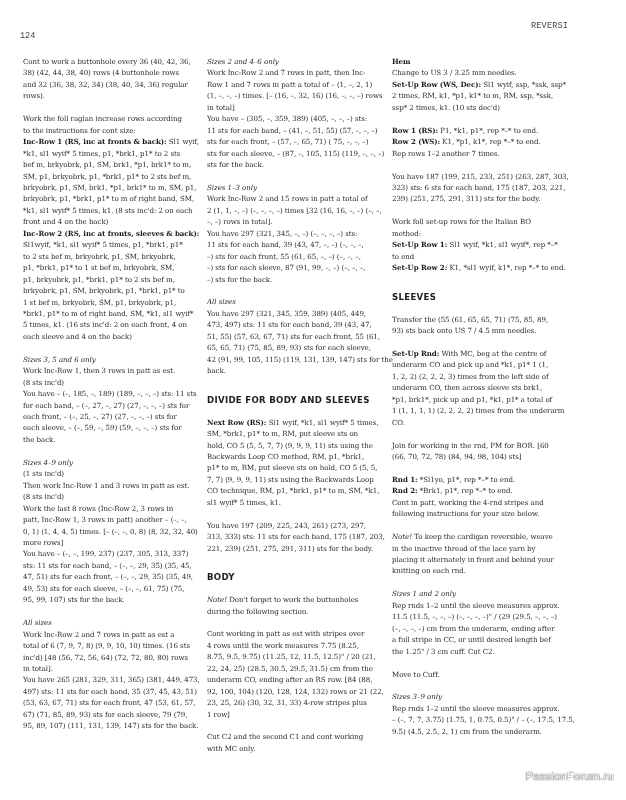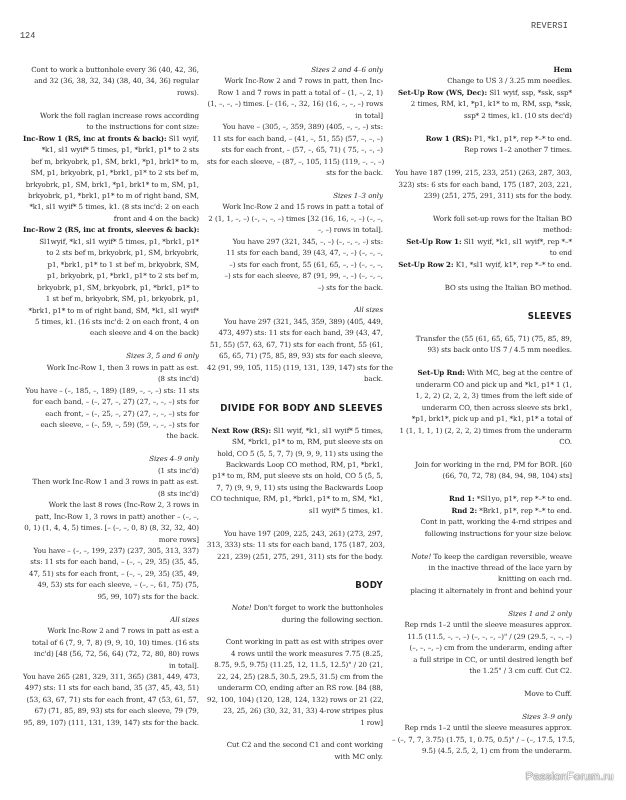--- a/index.html
+++ b/index.html
@@ -18,24 +18,23 @@
     font-family: "Liberation Mono", "DejaVu Sans Mono", monospace;
     font-size: 8.5px; color: #444; margin-top: 10px;
   }
   .running-title {
     position: absolute; left: 511px; top: 0;
     font-family: "Liberation Mono", "DejaVu Sans Mono", monospace;
     font-size: 8.5px; color: #444; letter-spacing: 0.2px;
     white-space: nowrap;
   }
   .col {
-    position: absolute; top: 64px;
+    position: absolute; top: 56px;
     font-size: 7.05px; line-height: 11.45px;
     letter-spacing: -0.05px;
-    text-align: right;
   }
   .col-1 { left: 23px; width: 176px; }
   .col-2 { left: 207px; width: 176px; }
   .col-3 { left: 392px; width: 180px; }
   .para { margin: 0 0 11.45px 0; }
   .line { display: block; white-space: nowrap; }
   .b { font-weight: bold; color: #1a1a1a; }
   .i { font-style: italic; }
   .sub { font-style: italic; }
   .section-head {
@@ -55,20 +54,21 @@
 <body>
 
 <div class="header">
   <span class="page-num">124</span>
   <span class="running-title">REVERSI</span>
 </div>
 
 <div class="col col-1">
   <div class="para">
       <span class="line">Cont to work a buttonhole every 36 (40, 42, 36,</span>
+      <span class="line">38) (42, 44, 38, 40) rows (4 buttonhole rows</span>
       <span class="line">and 32 (36, 38, 32, 34) (38, 40, 34, 36) regular</span>
       <span class="line">rows).</span>
     </div>
   <div>
       <span class="line">Work the foll raglan increase rows according</span>
       <span class="line">to the instructions for cont size:</span>
     </div>
   <div>
     <span class="line"><span class="b">Inc-Row 1 (RS, inc at fronts &amp; back):</span><span> Sl1 wyif,</span></span>
     <div>
@@ -225,41 +225,39 @@
     <span class="line plain-head">Hem</span>
     <span class="line">Change to US 3 / 3.25 mm needles.</span>
     <span class="line"><span class="b">Set-Up Row (WS, Dec):</span><span> Sl1 wyif, ssp, *ssk, ssp*</span></span>
     <div>
         <span class="line">2 times, RM, k1, *p1, k1* to m, RM, ssp, *ssk,</span>
         <span class="line">ssp* 2 times, k1. (10 sts dec'd)</span>
       </div>
   </div>
   <div class="para">
     <span class="line"><span class="b">Row 1 (RS):</span><span> P1, *k1, p1*, rep *–* to end.</span></span>
+    <span class="line"><span class="b">Row 2 (WS):</span><span> K1, *p1, k1*, rep *–* to end.</span></span>
     <span class="line">Rep rows 1–2 another 7 times.</span>
   </div>
   <div class="para">
       <span class="line">You have 187 (199, 215, 233, 251) (263, 287, 303,</span>
       <span class="line">323) sts: 6 sts for each band, 175 (187, 203, 221,</span>
       <span class="line">239) (251, 275, 291, 311) sts for the body.</span>
     </div>
   <div class="para">
     <div>
         <span class="line">Work foll set-up rows for the Italian BO</span>
         <span class="line">method:</span>
       </div>
     <span class="line"><span class="b">Set-Up Row 1:</span><span> Sl1 wyif, *k1, sl1 wyif*, rep *–*</span></span>
     <div>
         <span class="line">to end</span>
       </div>
     <span class="line"><span class="b">Set-Up Row 2:</span><span> K1, *sl1 wyif, k1*, rep *–* to end.</span></span>
   </div>
-  <div>
-      <span class="line">BO sts using the Italian BO method.</span>
-    </div>
   <div class="section-head">SLEEVES</div>
   <div class="para">
       <span class="line">Transfer the (55 (61, 65, 65, 71) (75, 85, 89,</span>
       <span class="line">93) sts back onto US 7 / 4.5 mm needles.</span>
     </div>
   <div class="para">
     <span class="line"><span class="b">Set-Up Rnd:</span><span> With MC, beg at the centre of</span></span>
     <div>
         <span class="line">underarm CO and pick up and *k1, p1* 1 (1,</span>
         <span class="line">1, 2, 2) (2, 2, 2, 3) times from the left side of</span>
@@ -278,22 +276,22 @@
     <span class="line"><span class="b">Rnd 2:</span><span> *Brk1, p1*, rep *–* to end.</span></span>
     <div>
         <span class="line">Cont in patt, working the 4-rnd stripes and</span>
         <span class="line">following instructions for your size below.</span>
       </div>
   </div>
   <div class="para">
     <span class="line"><span class="i">Note!</span><span> To keep the cardigan reversible, weave</span></span>
     <div>
         <span class="line">in the inactive thread of the lace yarn by</span>
+        <span class="line">placing it alternately in front and behind your</span>
         <span class="line">knitting on each rnd.</span>
-        <span class="line">placing it alternately in front and behind your</span>
       </div>
   </div>
   <div class="para">
     <span class="line sub">Sizes 1 and 2 only</span>
     <div>
         <span class="line">Rep rnds 1–2 until the sleeve measures approx.</span>
         <span class="line">11.5 (11.5, –, –, –) (–, –, –, –)" / (29 (29.5, –, –, –)</span>
         <span class="line">(–, –, –, –) cm from the underarm, ending after</span>
         <span class="line">a full stripe in CC, or until desired length bef</span>
         <span class="line">the 1.25" / 3 cm cuff. Cut C2.</span>

